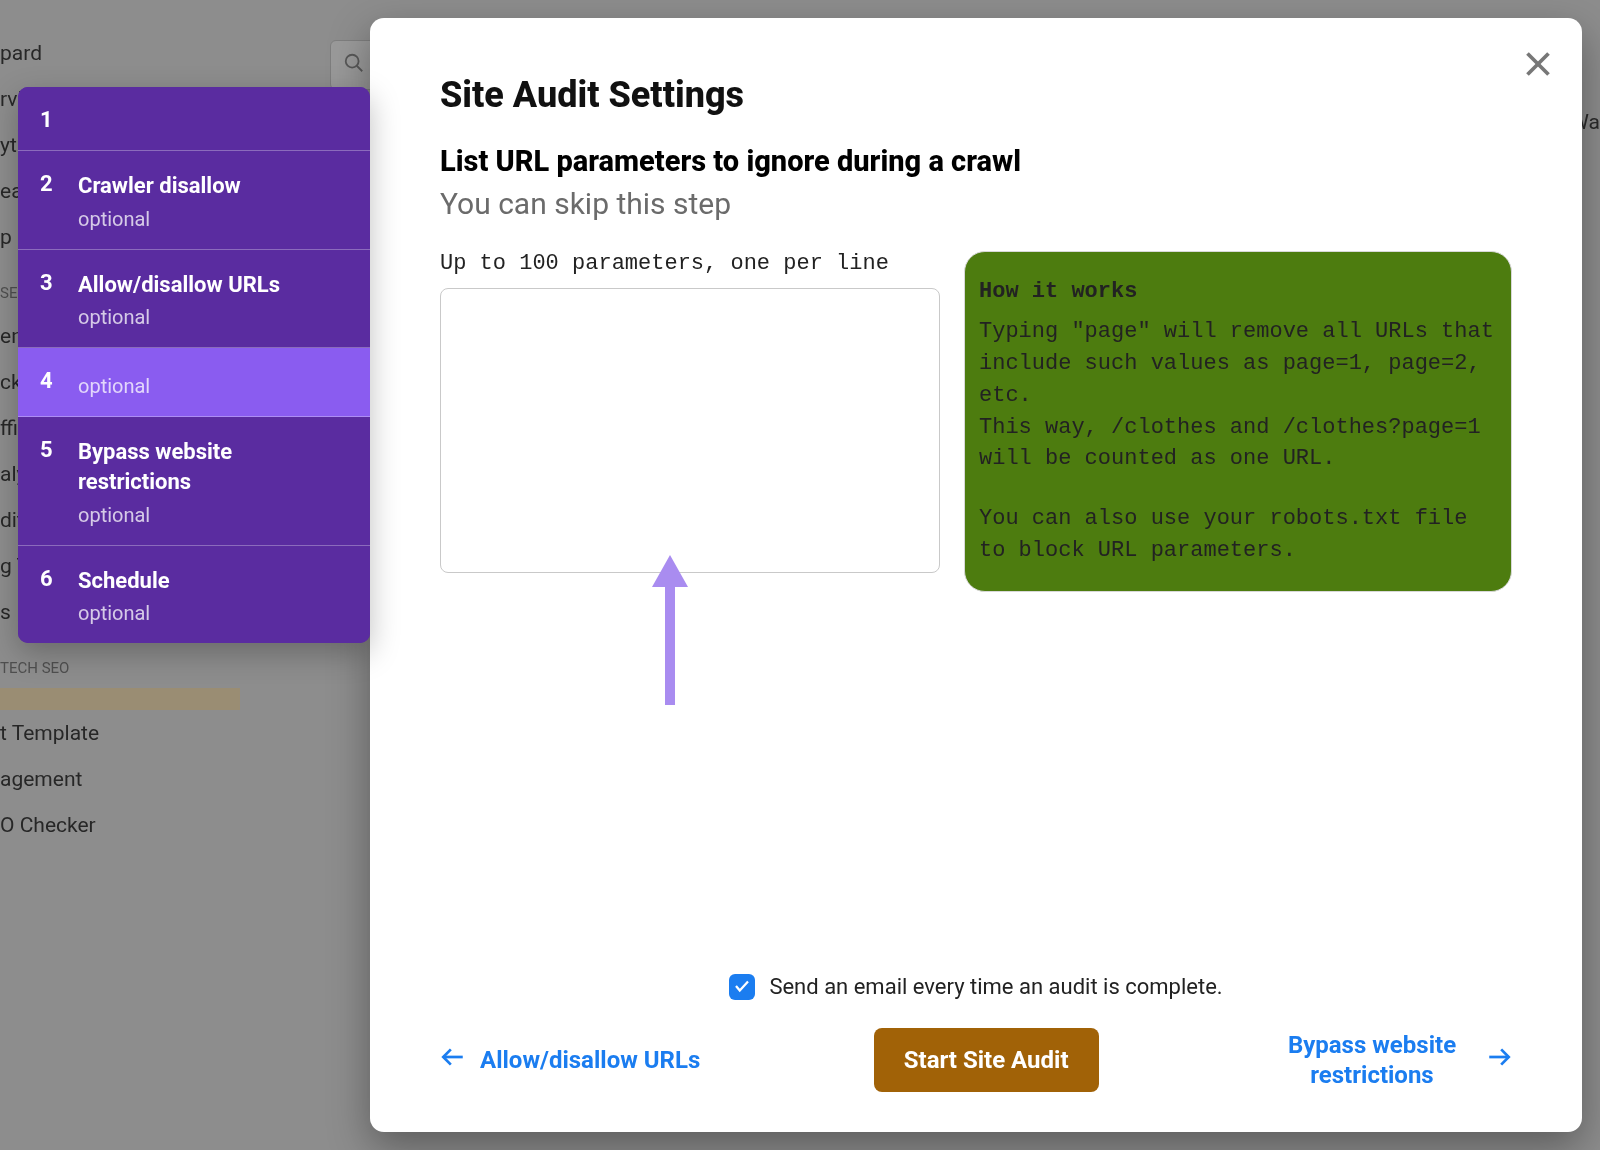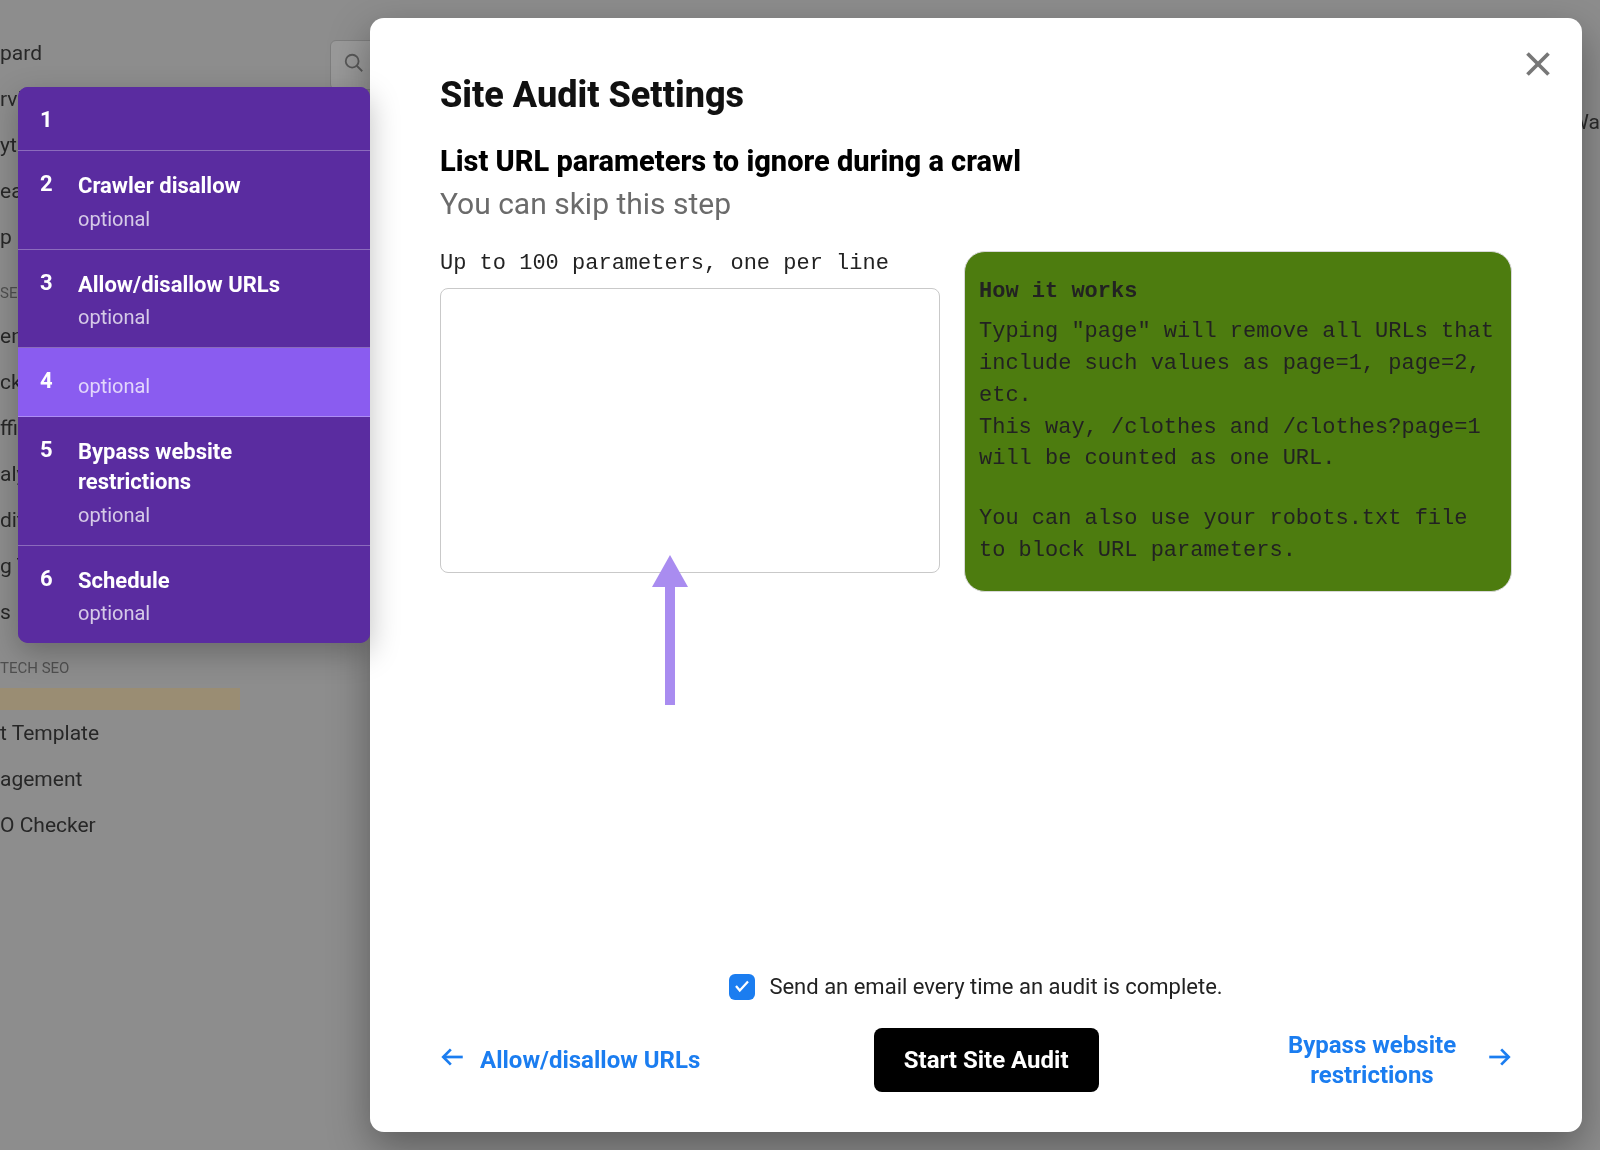--- a/index.html
+++ b/index.html
@@ -242,21 +242,21 @@
     font-size: 24px;
     font-weight: 700;
     cursor: pointer;
     background: none;
     border: none;
     font-family: inherit;
   }
   .nav-btn svg { width: 26px; height: 26px; stroke: #1b7df0; stroke-width: 2.5; fill: none; }
   .nav-btn .multi { text-align: center; line-height: 1.25; }
   .start-btn {
-    background: #000000;
+    background: #a16207;
     color: #fff;
     font-size: 24px;
     font-weight: 700;
     border: none;
     border-radius: 8px;
     padding: 18px 30px;
     cursor: pointer;
     font-family: inherit;
   }
 </style>

